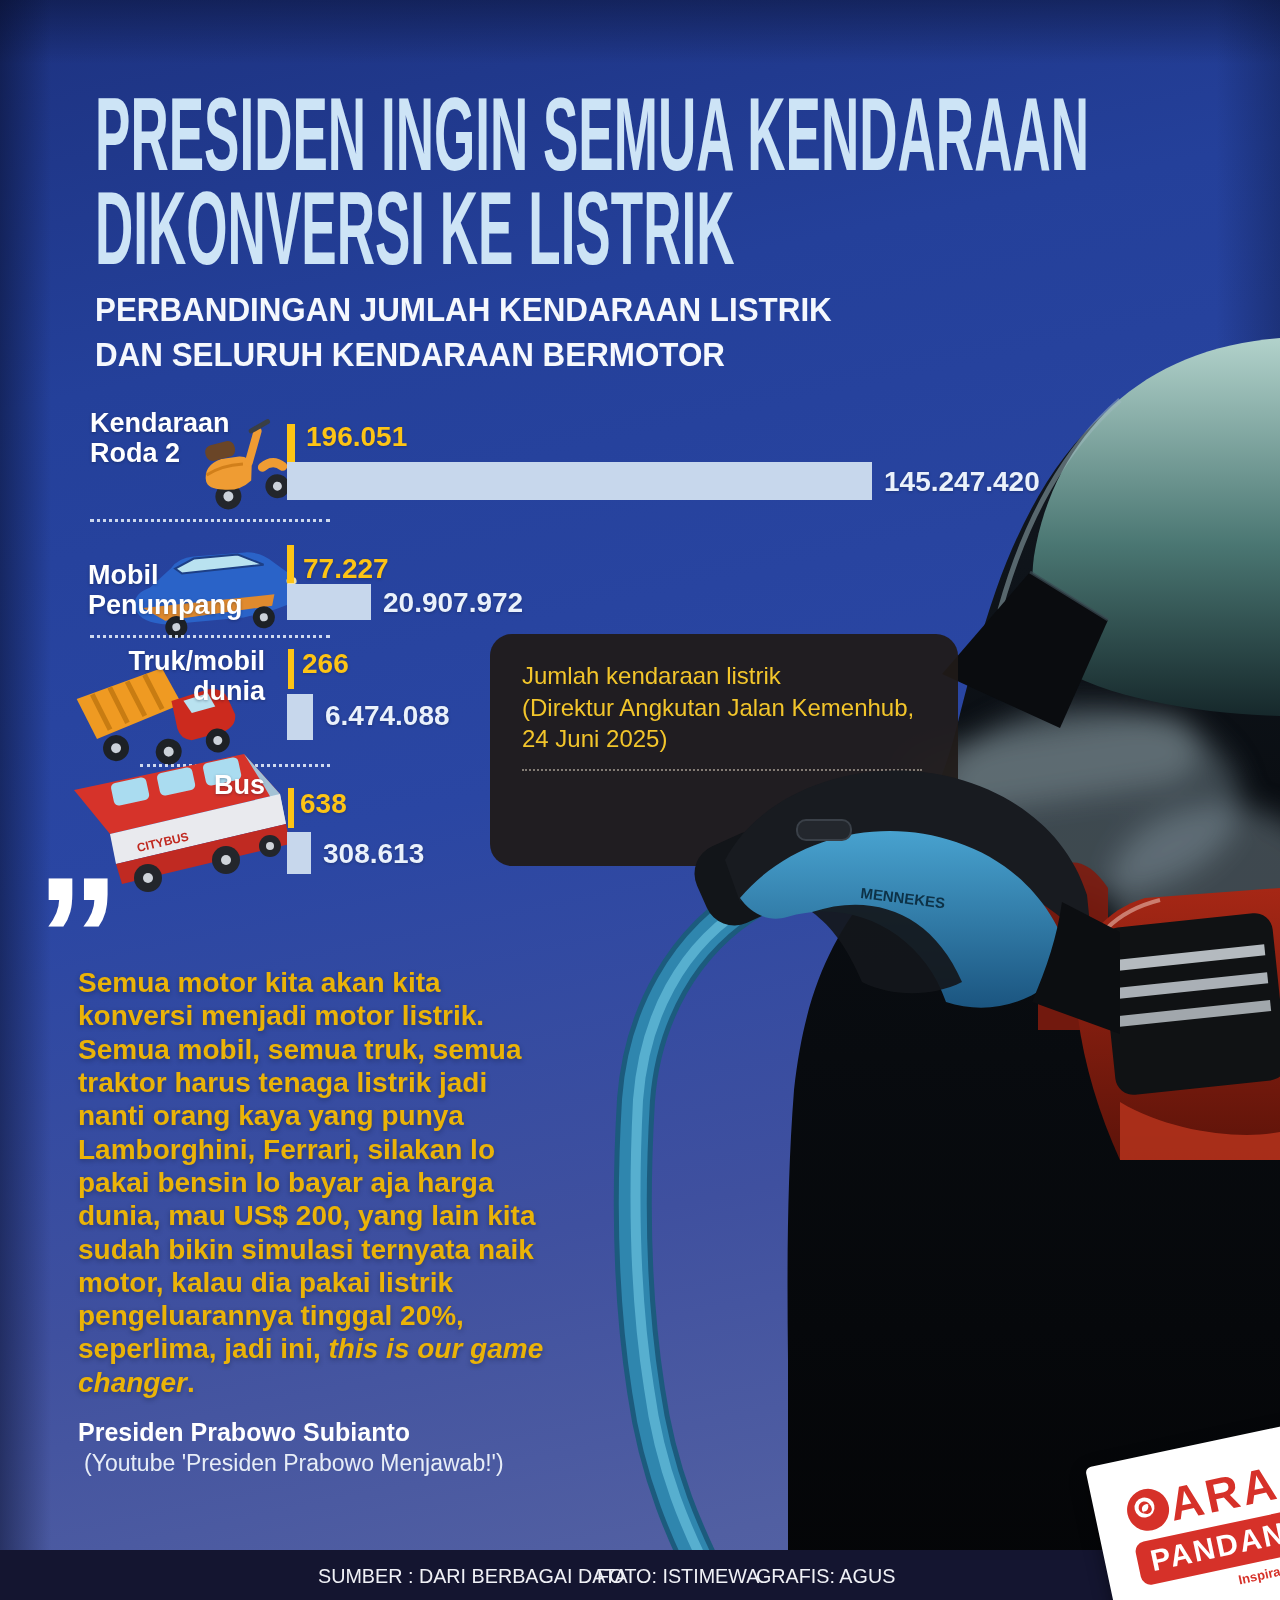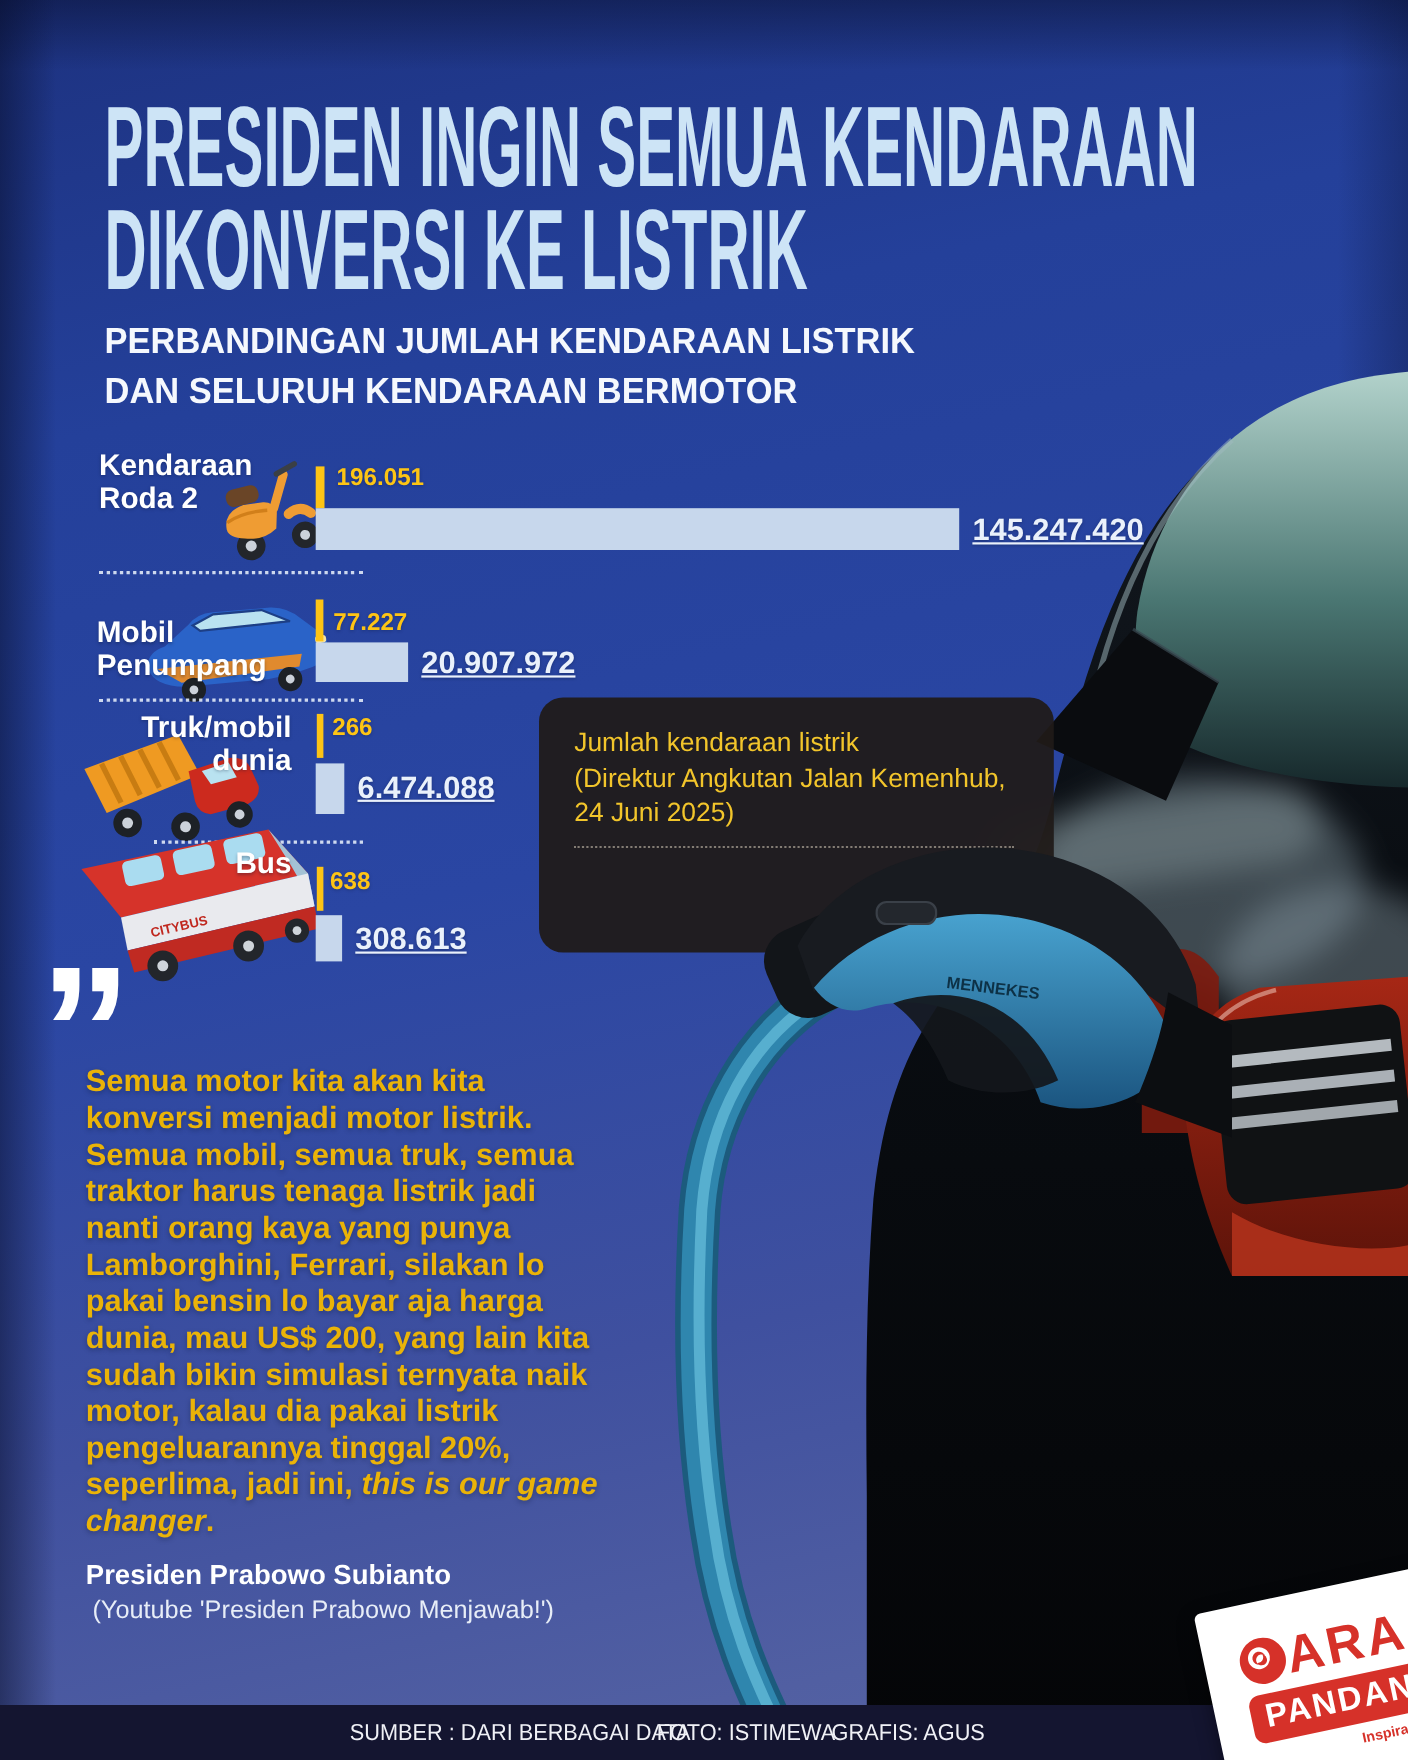--- a/index.html
+++ b/index.html
@@ -28,28 +28,27 @@
     transform:scaleX(0.95);transform-origin:left top;
   }
   .bar-row{position:absolute;left:0;width:1280px;height:150px;}
   .cat-label{
     position:absolute;font-size:27px;font-weight:700;color:#ffffff;line-height:1.12;
     text-shadow:0 1px 3px rgba(10,20,50,.35);
   }
   .dotted-sep{position:absolute;height:0;border-top:3px dotted rgba(224,233,247,.9);}
   .ev-tick{position:absolute;background:var(--accent-yellow,#fdc415);}
   .ev-value{
-    position:absolute;font-size:22px;font-weight:800;color:var(--accent-yellow,#fdc415);
+    position:absolute;font-size:28px;font-weight:800;color:var(--accent-yellow,#fdc415);
     text-shadow:0 1px 3px rgba(10,20,50,.3);white-space:nowrap;
   }
   .total-bar{position:absolute;background:var(--bar-fill,#c7d7ec);}
   .total-value{
     position:absolute;font-size:28px;font-weight:700;color:#eaf1fb;white-space:nowrap;
     text-shadow:0 1px 3px rgba(10,20,50,.35);
-    text-decoration:underline;
   }
   .vehicle-icon{position:absolute;}
   .legend-box{
     position:absolute;left:490px;top:634px;width:468px;height:232px;z-index:3;
     background:rgba(32,27,24,0.94);border-radius:22px;padding:26px 32px;
   }
   .legend-electric{
     font-size:24px;font-weight:400;color:#f2c52b;line-height:1.32;white-space:pre-line;
   }
   .legend-sep{height:0;border-top:2px dotted rgba(185,175,162,.65);margin:14px 0 12px 0;width:400px;}

